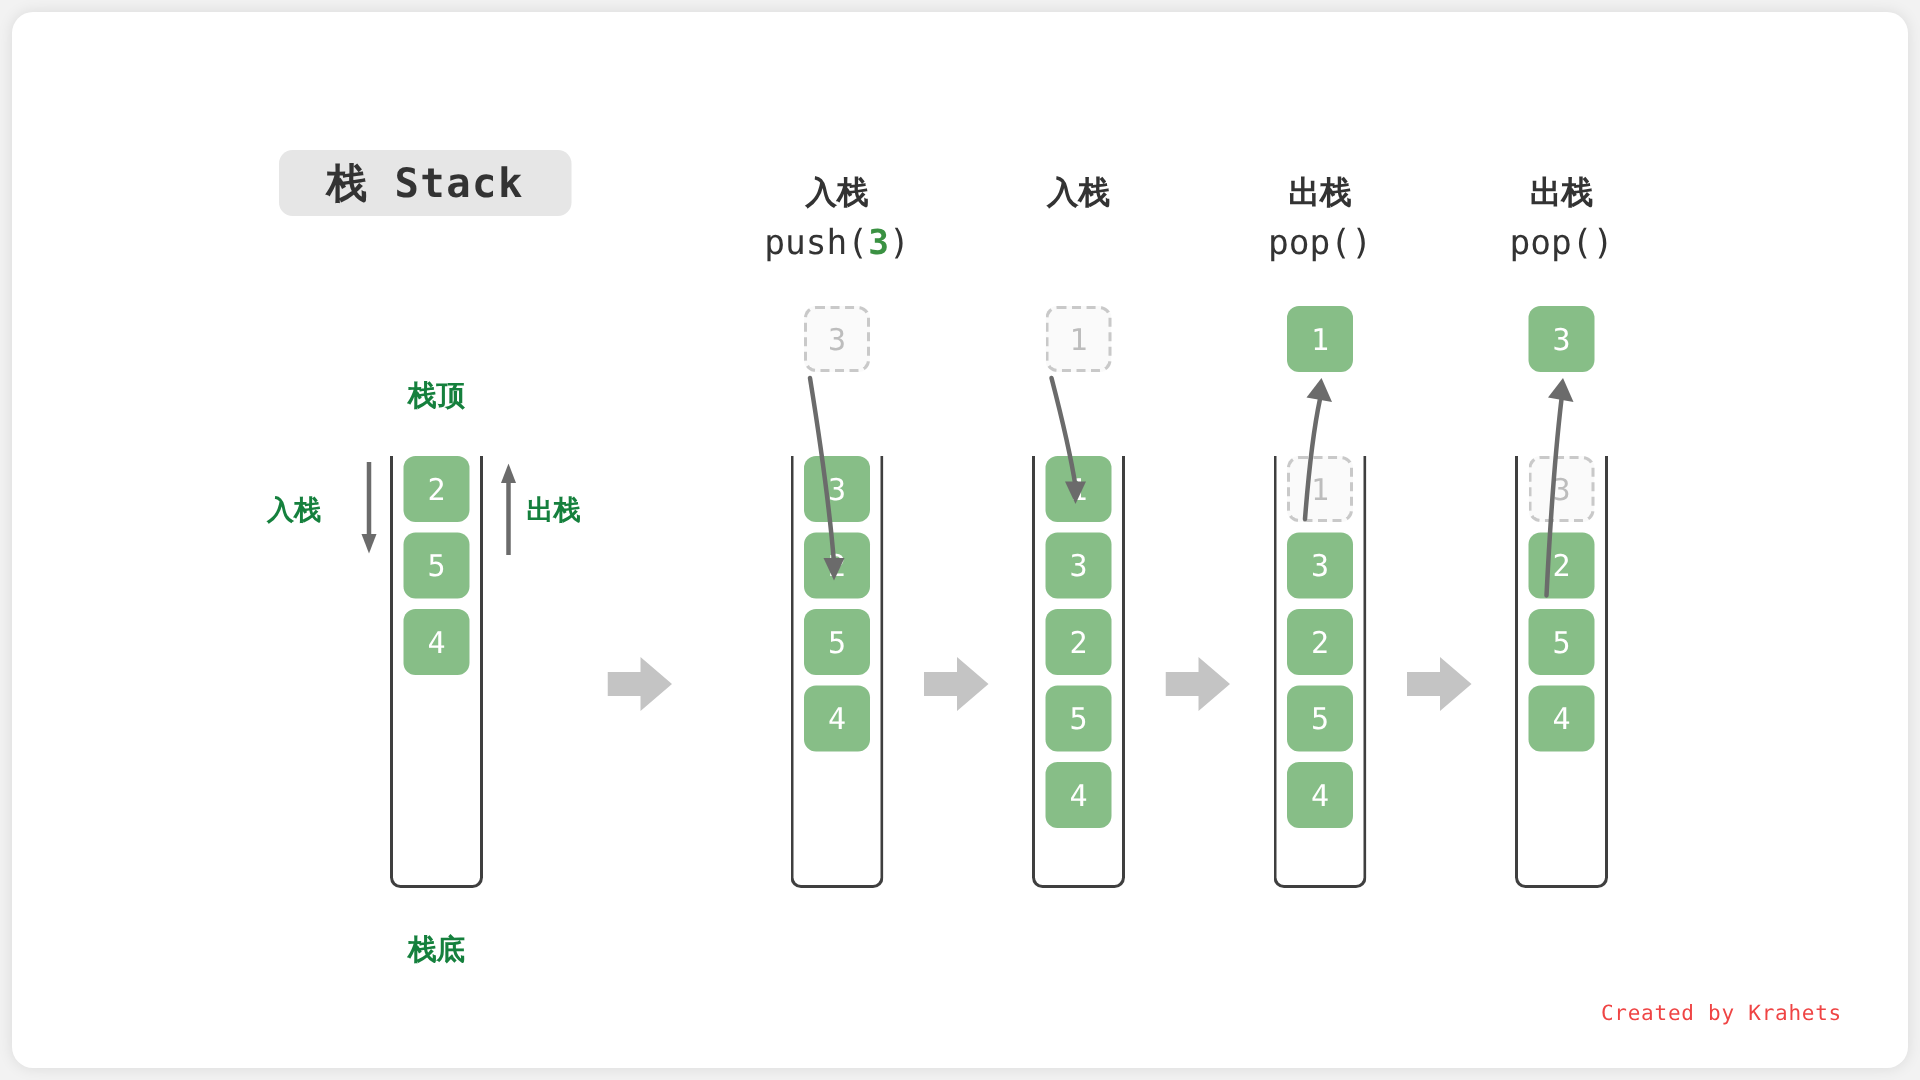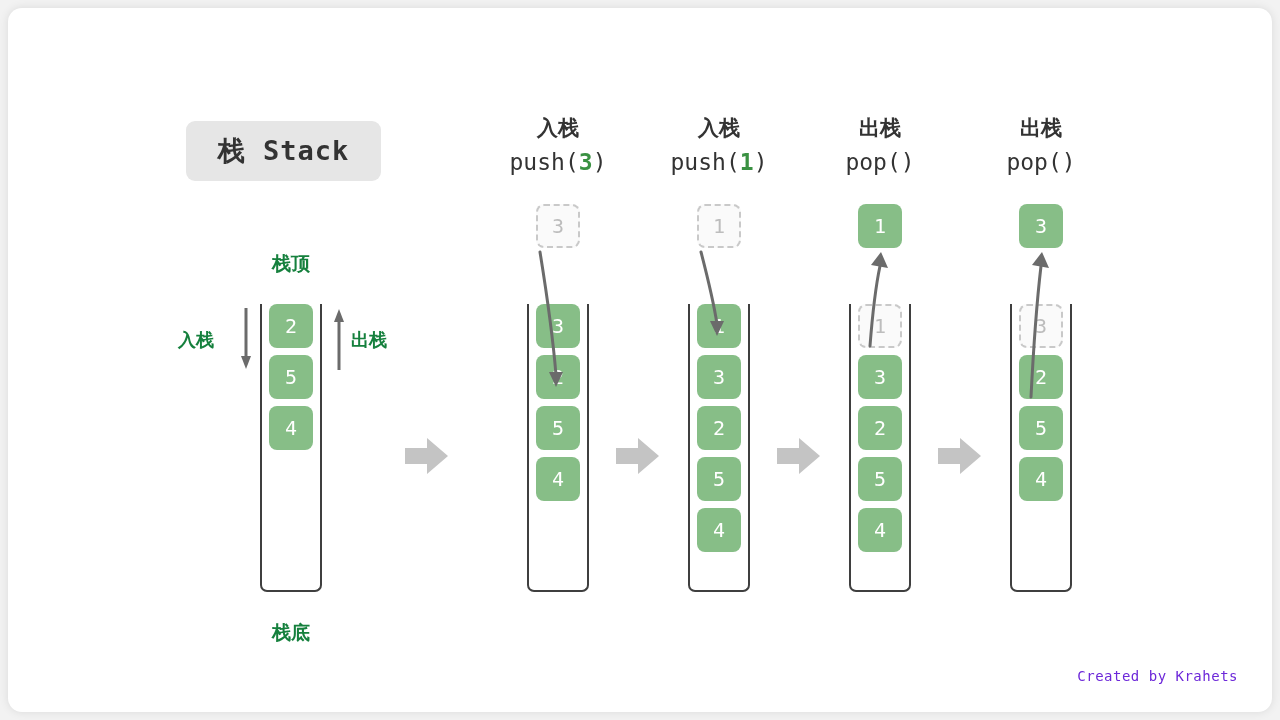--- a/index.html
+++ b/index.html
@@ -15,22 +15,22 @@
     left: 8px; top: 8px;
     width: 1264px; height: 704px;
     background: #ffffff;
     border-radius: 14px;
     box-shadow: 0 0 10px rgba(0,0,0,0.10);
   }
 
   
   #title-badge {
     position: absolute;
-    left: 178px; top: 113px;
-    width: 195px; height: 60px;
+    left: 178px; top: 92px;
+    width: 195px; height: 44px;
     background: #e6e6e6;
     border-radius: 9px;
     display: flex; align-items: center; justify-content: center;
     font-size: 27px; font-weight: bold;
     font-family: "DejaVu Sans Mono", monospace;
     color: #333333;
     letter-spacing: 1px;
   }
 
   
@@ -118,24 +118,24 @@
   .curve { position: absolute; }
   .curve svg { display: block; overflow: visible; }
 
   
   .step-arrow { position: absolute; width: 44px; height: 40px; }
   .step-arrow svg { display: block; }
 
   
   #footer {
     position: absolute;
-    right: 34px; bottom: 28px;
+    right: 44px; bottom: 28px;
     font-size: 14px;
     letter-spacing: 0.5px;
-    color: #6d28d9;
+    color: #ef4444;
     font-family: "DejaVu Sans Mono", monospace;
   }
 </style>
 </head>
 <body>
 
 <div id="card">
 
   <div id="title-badge">栈 Stack</div>
 
@@ -182,21 +182,20 @@
         <div class="cell filled">4</div>
       </div>
       <div class="curve" style="left: 510px; top: 244px;">
         <svg width="80" height="141" viewBox="0 0 80 141">
           <path d="M 22 0 Q 34 74.25 38 123" stroke="#6b6b6b" stroke-width="3" fill="none" stroke-linecap="round"></path>
           <polygon points="38,135 31,120 45,120" fill="#6b6b6b"></polygon>
         </svg>
       </div>
       <div class="col-head" style="left: 616px; top: 106px;">
         <div class="line1">入栈</div>
-        <div class="line2"><span>push(</span><span class="arg">1</span><span>)</span></div>
       </div>
       <div class="float-box ghost" style="left: 689px; top: 196px;">1</div>
       <div class="tube" style="left: 680px; top: 296px; width: 62px; height: 288px;"></div>
       <div class="cells" style="left: 680px; width: 62px; top: 296px; height: 288px;">
         <div class="cell filled">1</div>
         <div class="cell filled">3</div>
         <div class="cell filled">2</div>
         <div class="cell filled">5</div>
         <div class="cell filled">4</div>
       </div>

